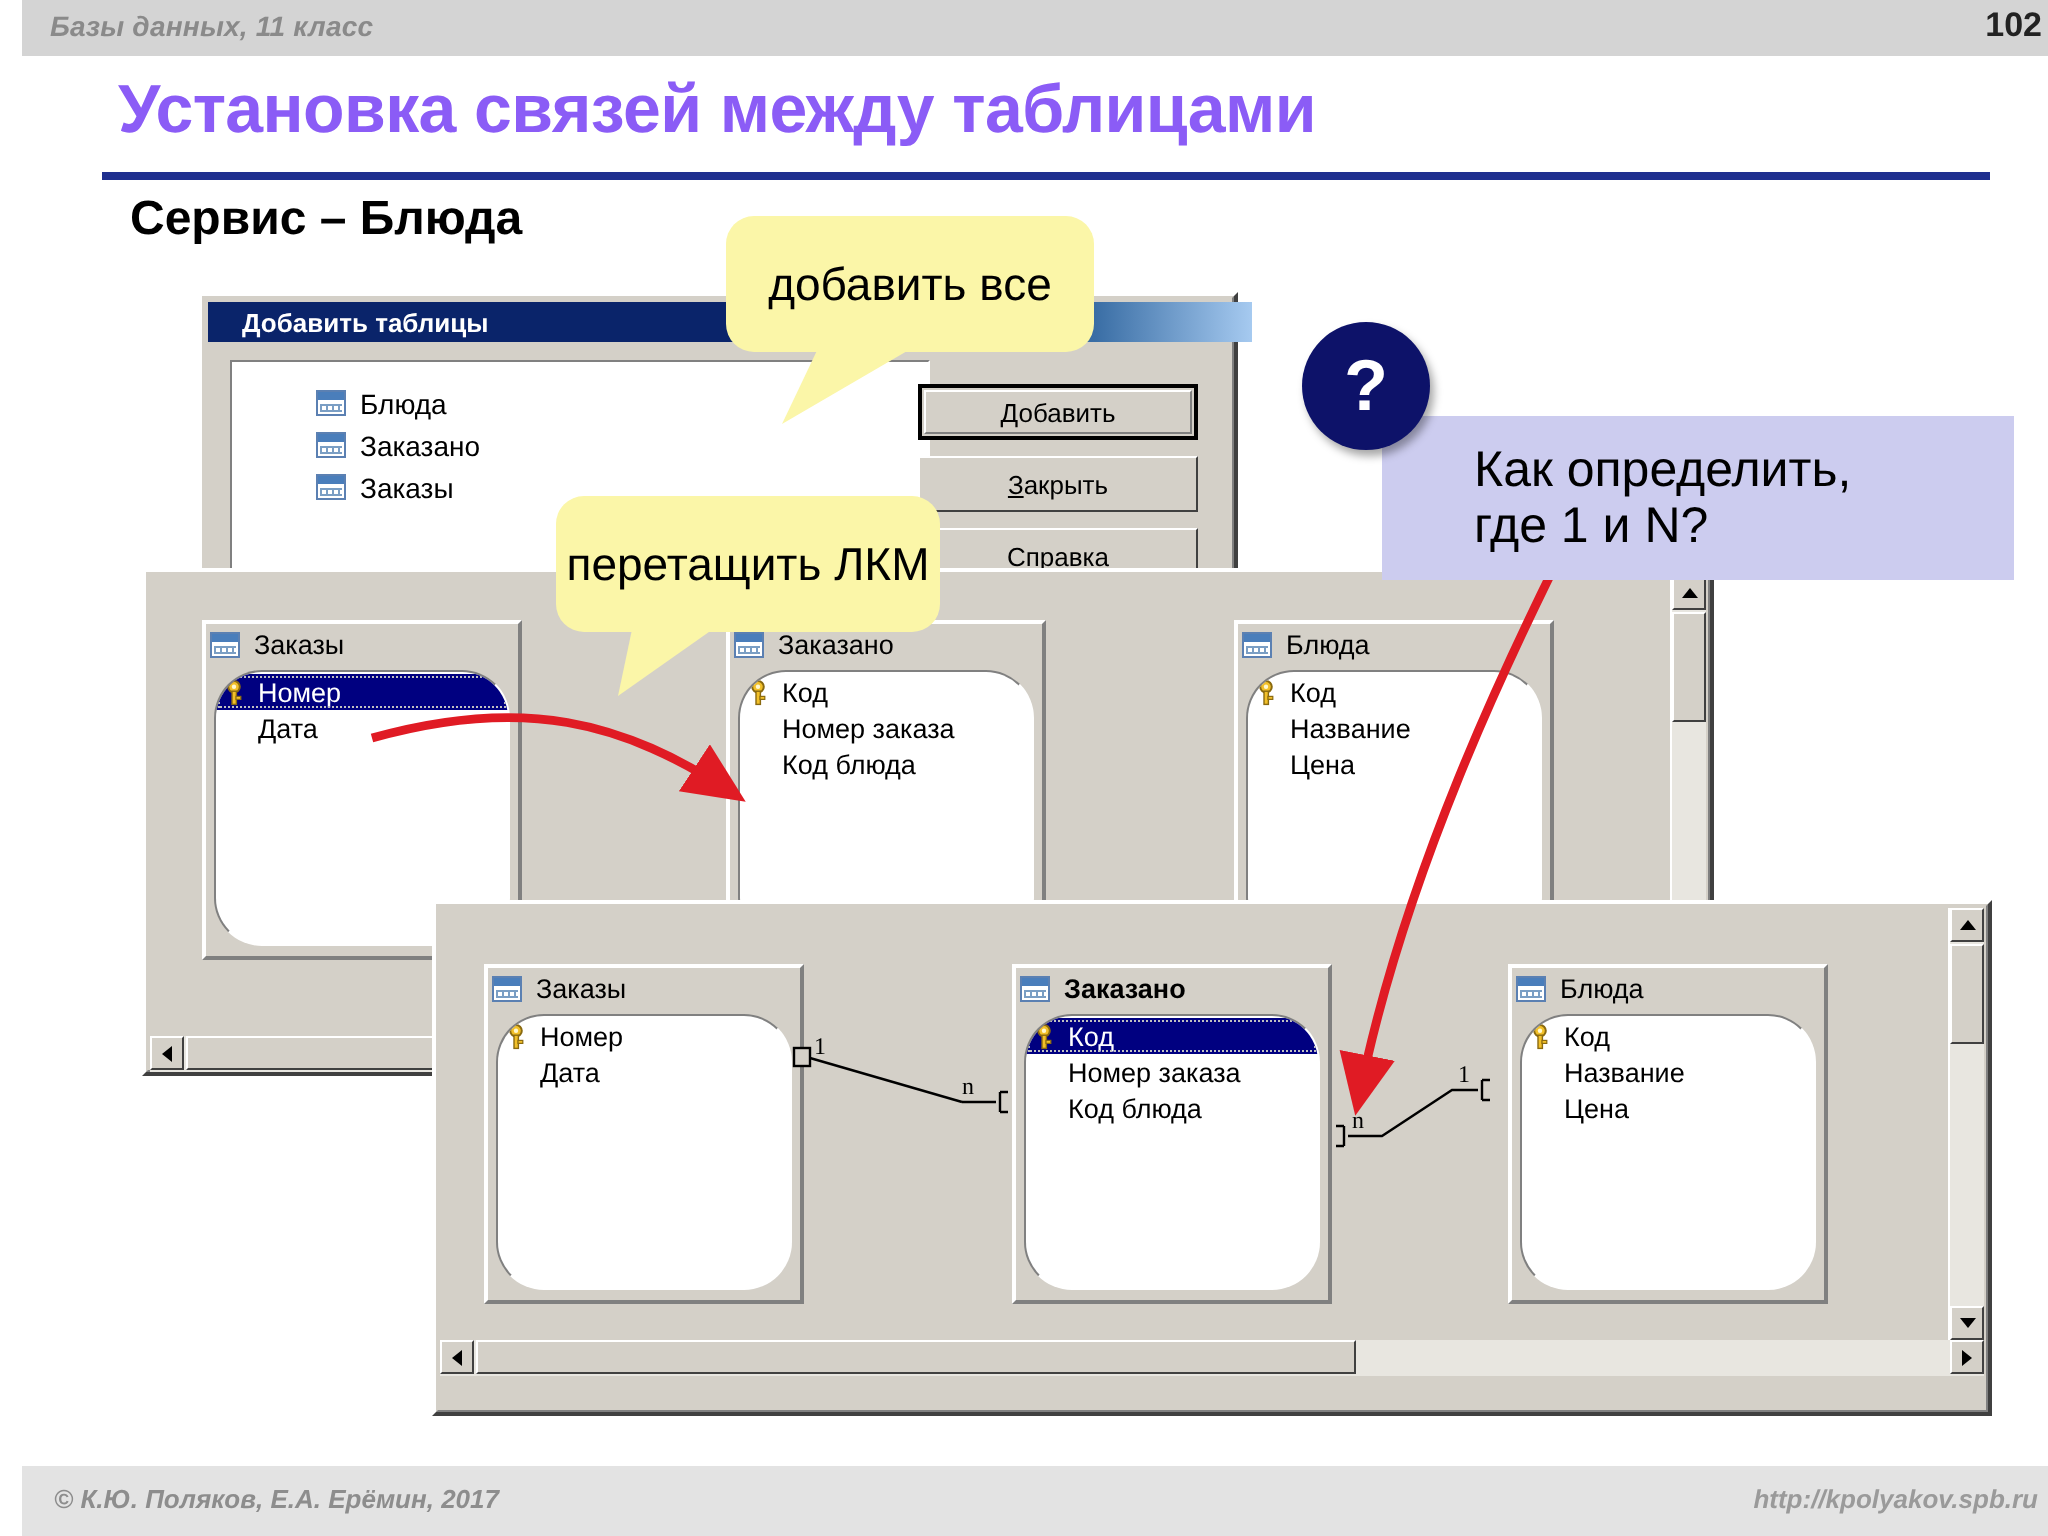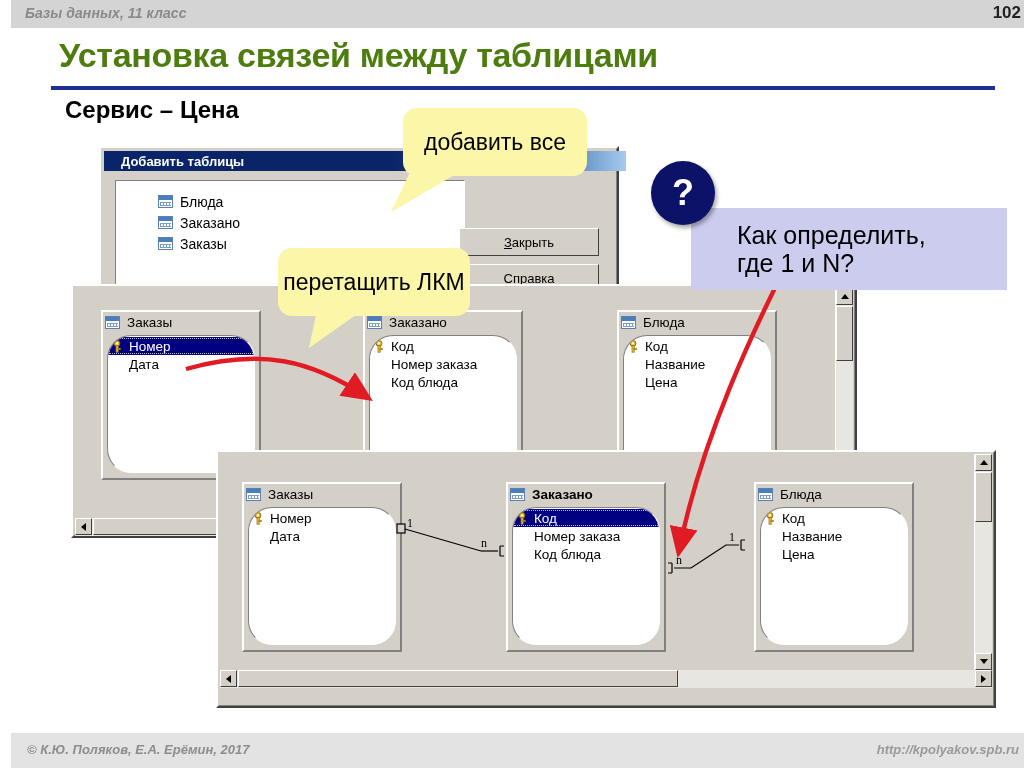--- a/index.html
+++ b/index.html
@@ -22,21 +22,21 @@
     letter-spacing:.1px;
   }
   .topband-page{
     position:absolute;right:14px;top:3px;
     font-weight:bold;font-size:17px;color:#222;
   }
 
   
   .slide-title{
     position:absolute;left:48px;top:36px;
-    font-size:34px;font-weight:bold;color:#4d7c0f;
+    font-size:34px;font-weight:bold;color:#8b5cf6;
     letter-spacing:-.3px;
     white-space:nowrap;
   }
   .title-rule{
     position:absolute;left:40px;top:86px;width:944px;height:4px;
     background:#1f2f8f;
   }
   .subtitle{
     position:absolute;left:54px;top:96px;
     font-size:24px;font-weight:bold;color:#000;
@@ -242,21 +242,21 @@
 
 <div class="slide">
 
   <div class="topband">
     <div class="topband-title">Базы данных, 11 класс</div>
     <div class="topband-page">102</div>
   </div>
 
   <div class="slide-title">Установка связей между таблицами</div>
   <div class="title-rule"></div>
-  <div class="subtitle">Сервис – Цена</div>
+  <div class="subtitle">Сервис – Блюда</div>
 
   <div class="win" style="left:88px;top:146px;width:520px;height:152px;">
     <div class="win-inner-edge"></div>
 
     <div class="titlebar" style="width:510px;padding-left:12px;">
       <div class="titlebar-text">Добавить таблицы</div>
     </div>
     <div class="closebtn" style="left:573px;top:151px;">
         <span>✕</span>
       </div>
@@ -271,20 +271,24 @@
           <span class="tbl-icon"></span>
           <span>Заказано</span>
         </div>
         <div class="listitem">
           <span class="tbl-icon"></span>
           <span>Заказы</span>
         </div>
       </div>
     </div>
 
+    <div class="btn focus" style="left:358px;top:44px;width:140px;height:28px;">
+      <span class="inner"></span>
+      <span class="lbl"><span class="u">Д</span>обавить</span>
+    </div>
     <div class="btn" style="left:358px;top:80px;width:140px;height:28px;align-items:center;">
       <span class="lbl"><span class="u">З</span>акрыть</span>
     </div>
     <div class="btn" style="left:358px;top:116px;width:140px;height:28px;">
       <span class="lbl"><span class="u">С</span>правка</span>
     </div>
   </div>
 
   <div class="win" style="left:60px;top:284px;width:786px;height:254px;">
     <div class="win-inner-edge"></div>
@@ -515,21 +519,21 @@
       <marker id="ah" markerWidth="8" markerHeight="8" refX="5.4" refY="3.2" orient="auto">
         <path d="M0,0 L7,3.2 L0,6.4 Z" fill="#e01b24"></path>
       </marker>
     </defs>
 
     <path d="M175,369 C250,348 300,360 356,397" stroke="#e01b24" stroke-width="4.4" fill="none" marker-end="url(#ah)"></path>
 
     <path d="M782,252 C742,330 690,440 668,551" stroke="#e01b24" stroke-width="4.4" fill="none" marker-end="url(#ah)"></path>
   </svg>
 
-  <div class="callout" style="left:352px;top:108px;width:184px;height:68px;margin-left:40px;">
+  <div class="callout" style="left:352px;top:108px;width:184px;height:68px;">
     <span>добавить все</span>
   </div>
   <svg class="overlay">
     <path d="M400,170 L452,170 L380,212 Z" fill="#fbf6a8"></path>
   </svg>
 
   <div class="callout" style="left:267px;top:248px;width:192px;height:68px;">
     <span>перетащить ЛКМ</span>
   </div>
   <svg class="overlay">

